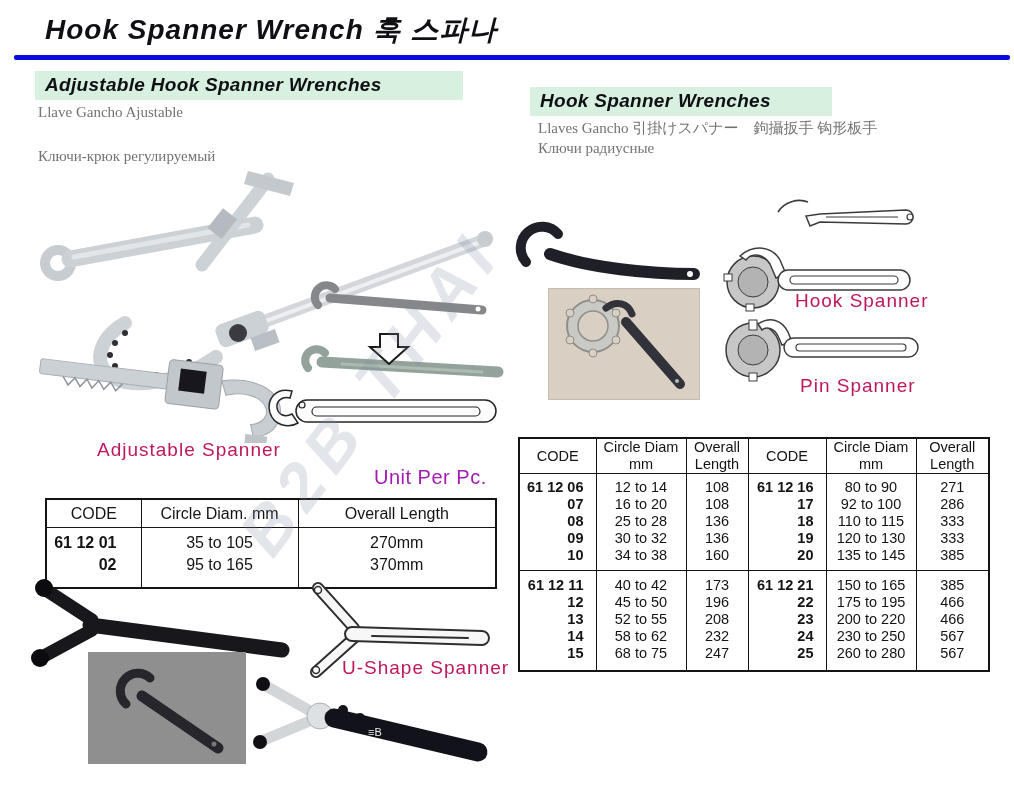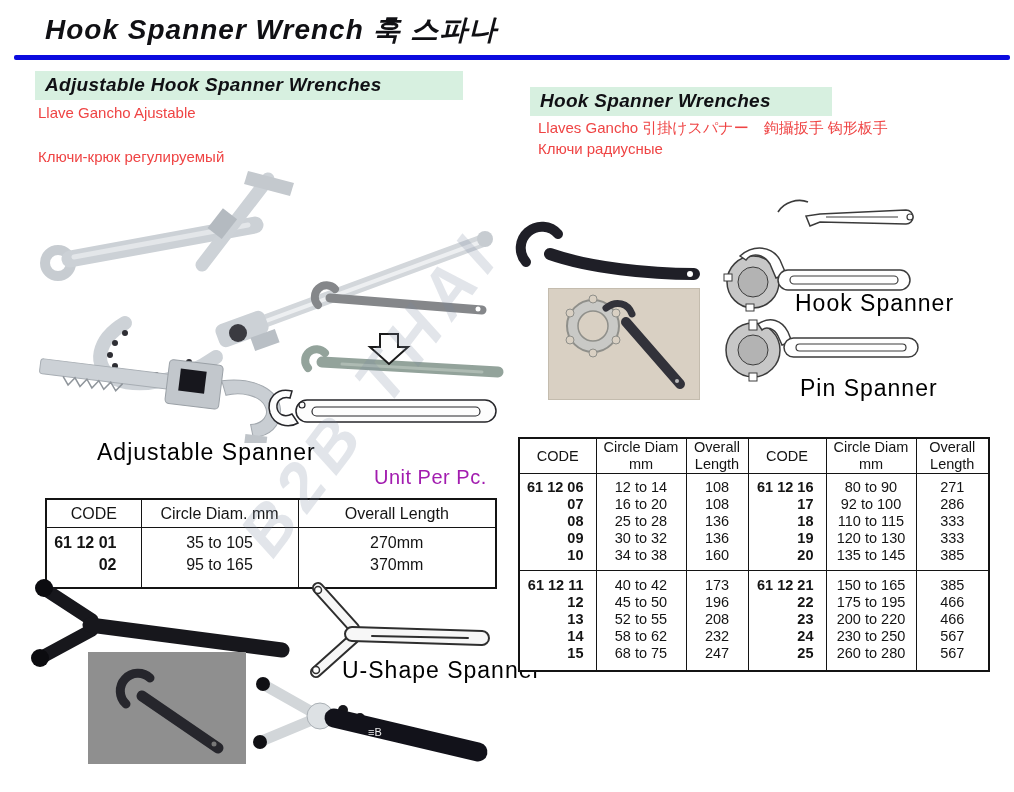--- a/index.html
+++ b/index.html
@@ -9,22 +9,22 @@
   }
   .abs { position:absolute; }
 
   .main-title { font-size:28px; font-weight:bold; font-style:italic; letter-spacing:1px; color:#101014; }
   .title-rule { background:#0b0bdf; height:5px; border-radius:2px; }
 
   .sec-header {
     background:#d7f0e0; font-size:19px; font-weight:bold; font-style:italic;
     color:#101014; padding:3px 10px 4px 10px; letter-spacing:0.3px;
   }
-  .sub { font-size:15px; color:#ef4444; white-space:nowrap; }
-  .caption { font-size:23px; color:#000000; letter-spacing:1px; white-space:nowrap; }
+  .sub { font-size:15px; color:#737373; white-space:nowrap;font-family:Liberation Serif, serif; }
+  .caption { font-size:19px; color:#be185d; letter-spacing:1px; white-space:nowrap; }
   .caption-sm { font-size:20px; color:#a21caf; letter-spacing:0.5px; white-space:nowrap; }
 
   table.spec { border-collapse:collapse; border:2px solid #141414; table-layout:fixed; background:#fff; }
   table.spec th, table.spec td {
     border-left:1.5px solid #141414; border-right:1.5px solid #141414;
     text-align:center; padding:0 2px; color:#141414;
   }
   table.spec thead th { border-bottom:1.5px solid #141414; font-weight:normal; white-space:pre-line; }
 
   .spec-right th { font-size:14.5px; line-height:17px; padding:5px 2px; }

